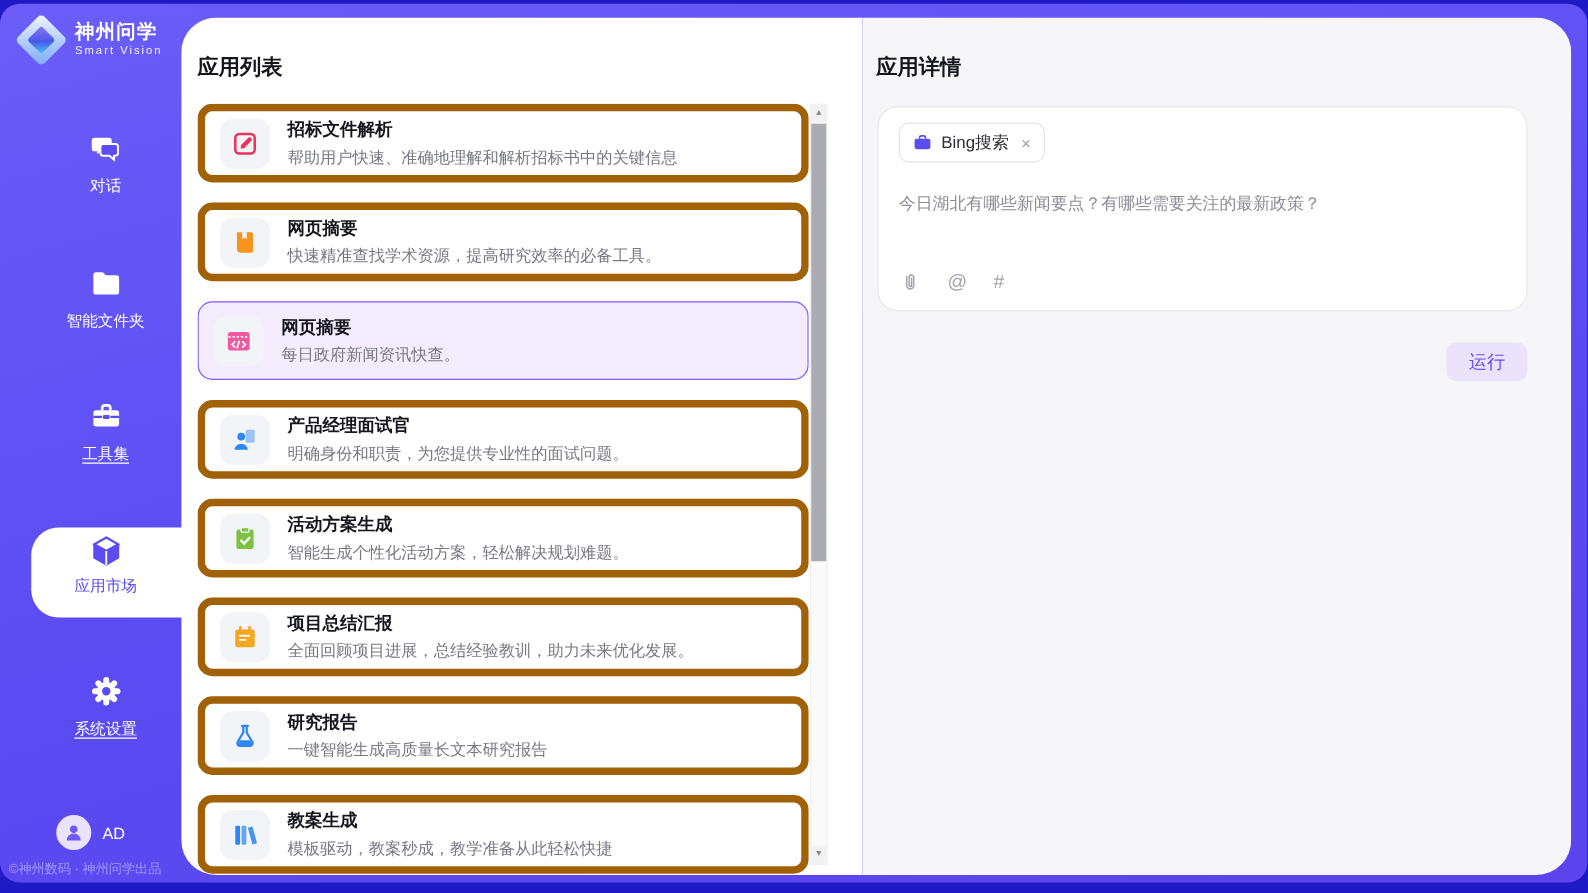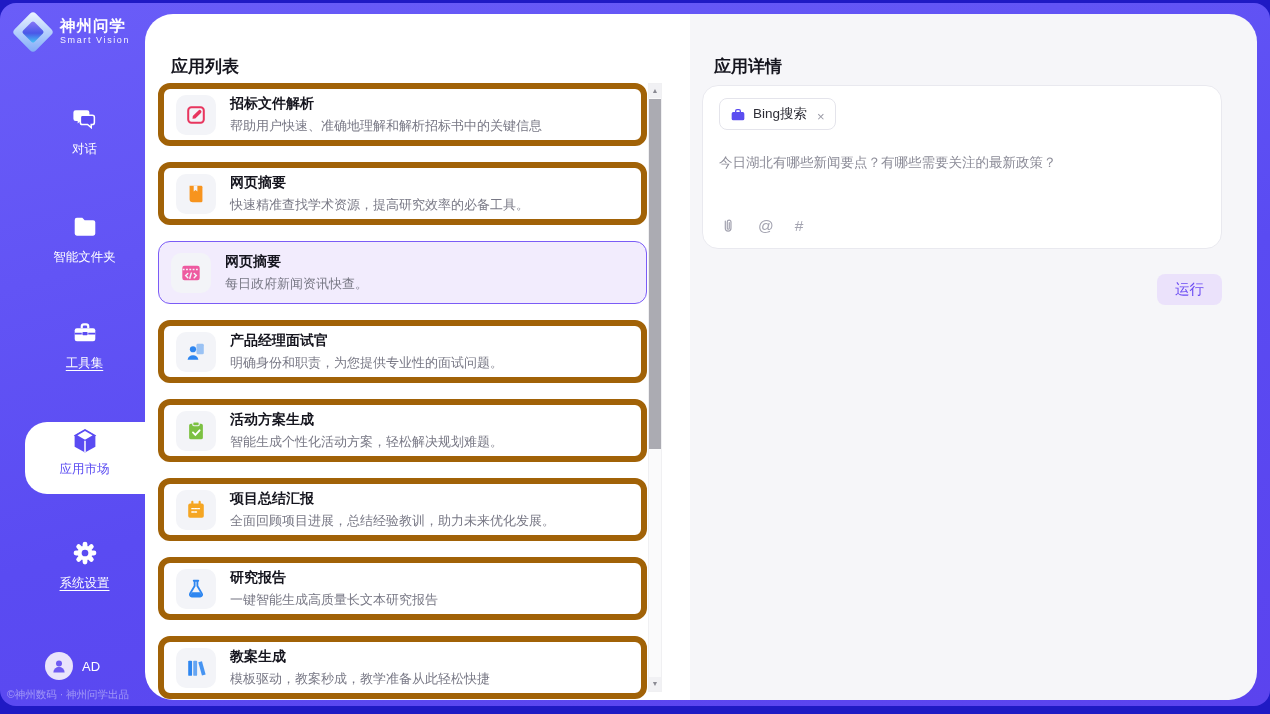--- a/index.html
+++ b/index.html
@@ -38,41 +38,41 @@
   .curve-bottom{bottom:-26px;background:radial-gradient(circle at 0 100%,rgba(0,0,0,0) 21.5px,#fff 22px);}
 
   .user-row{position:absolute;left:0;bottom:26px;width:145px;display:flex;align-items:center;justify-content:center;gap:9px;}
   .avatar{width:28px;height:28px;border-radius:50%;background:#e9e4fb;display:flex;align-items:center;justify-content:center;color:#6f5bf2;}
   .user-name{color:#fff;font-size:13px;}
   .side-footer{position:absolute;left:7px;bottom:4px;color:rgba(255,255,255,.42);font-size:10.5px;white-space:nowrap;}
 
   
   .panels{position:absolute;left:145px;right:13px;top:11px;bottom:6px;display:flex;border-radius:28px;overflow:hidden;}
   .list-panel{width:545px;flex:0 0 545px;background:#fff;position:relative;}
-  .panel-title{position:absolute;left:13px;top:28px;margin:13px;font-size:17px;font-weight:bold;color:#15151e;}
+  .panel-title{position:absolute;left:13px;top:28px;margin:0;font-size:17px;font-weight:bold;color:#15151e;}
   .cards{position:absolute;left:13px;top:69px;width:489px;bottom:0;overflow:hidden;display:flex;flex-direction:column;gap:16px;}
   .card{flex:0 0 63px;height:63px;box-sizing:border-box;background:#fff;border:6px solid #a16207;border-radius:12px;
     display:flex;align-items:center;gap:14px;padding:0 12px;cursor:pointer;}
   .card.active{background:#f2ecfd;border:1.5px solid #7b5cf6;}
   .card-ic{width:40px;height:40px;flex:0 0 40px;border-radius:10px;background:#f3f4f8;
     display:flex;align-items:center;justify-content:center;}
   .card-title{font-size:14px;font-weight:bold;color:#15151e;}
   .card-desc{font-size:13px;color:#787885;margin-top:4px;}
 
   .sb{position:absolute;left:503px;top:69px;bottom:8px;width:14px;background:#fafafb;border:1px solid #f0f0f2;box-sizing:border-box;}
   .sb-up,.sb-down{position:absolute;left:0;width:100%;height:14px;background:#f1f1f4;color:#8a8a93;
     font-size:7px;line-height:14px;text-align:center;cursor:pointer;}
   .sb-up{top:0}.sb-down{bottom:0}
   .sb-thumb{position:absolute;left:0;top:15px;width:100%;height:350px;background:#ababb2;cursor:grab;}
 
   .detail-panel{flex:1;background:#f6f6f9;position:relative;}
   .detail-panel .panel-title{left:11px;}
   .composer{position:absolute;left:12px;right:35px;top:71px;height:164px;box-sizing:border-box;
     background:#fff;border:1px solid #e9e9ef;border-radius:16px;padding:12px 16px;}
-  .chip{display:inline-flex;align-items:flex-end;gap:7px;border:1px solid #e4e4eb;border-radius:8px;
+  .chip{display:inline-flex;align-items:center;gap:7px;border:1px solid #e4e4eb;border-radius:8px;
     padding:6px 10px;background:#fff;cursor:default;}
   .chip-ic{color:#5b4df0;display:flex;align-items:center;}
   .chip-label{font-size:13.5px;color:#2c2c35;}
   .chip-close{font-size:13px;color:#9a9aa6;margin-left:3px;cursor:pointer;line-height:1;}
   .question{margin-top:24px;font-size:13.5px;color:#8b8b97;}
   .cmp-row{position:absolute;left:17px;bottom:13px;display:flex;align-items:center;gap:21px;color:#a3a3b0;}
   .cmp-ic{display:flex;align-items:center;cursor:pointer;}
   .cmp-ic .glyph{font-size:15.5px;color:#a3a3b0;}
   .run-btn{position:absolute;right:35px;top:260px;width:65px;height:31px;border:none;border-radius:8px;
     background:#ebe2fb;color:#6c4cf3;font-size:14.5px;cursor:pointer;font-family:inherit;}

